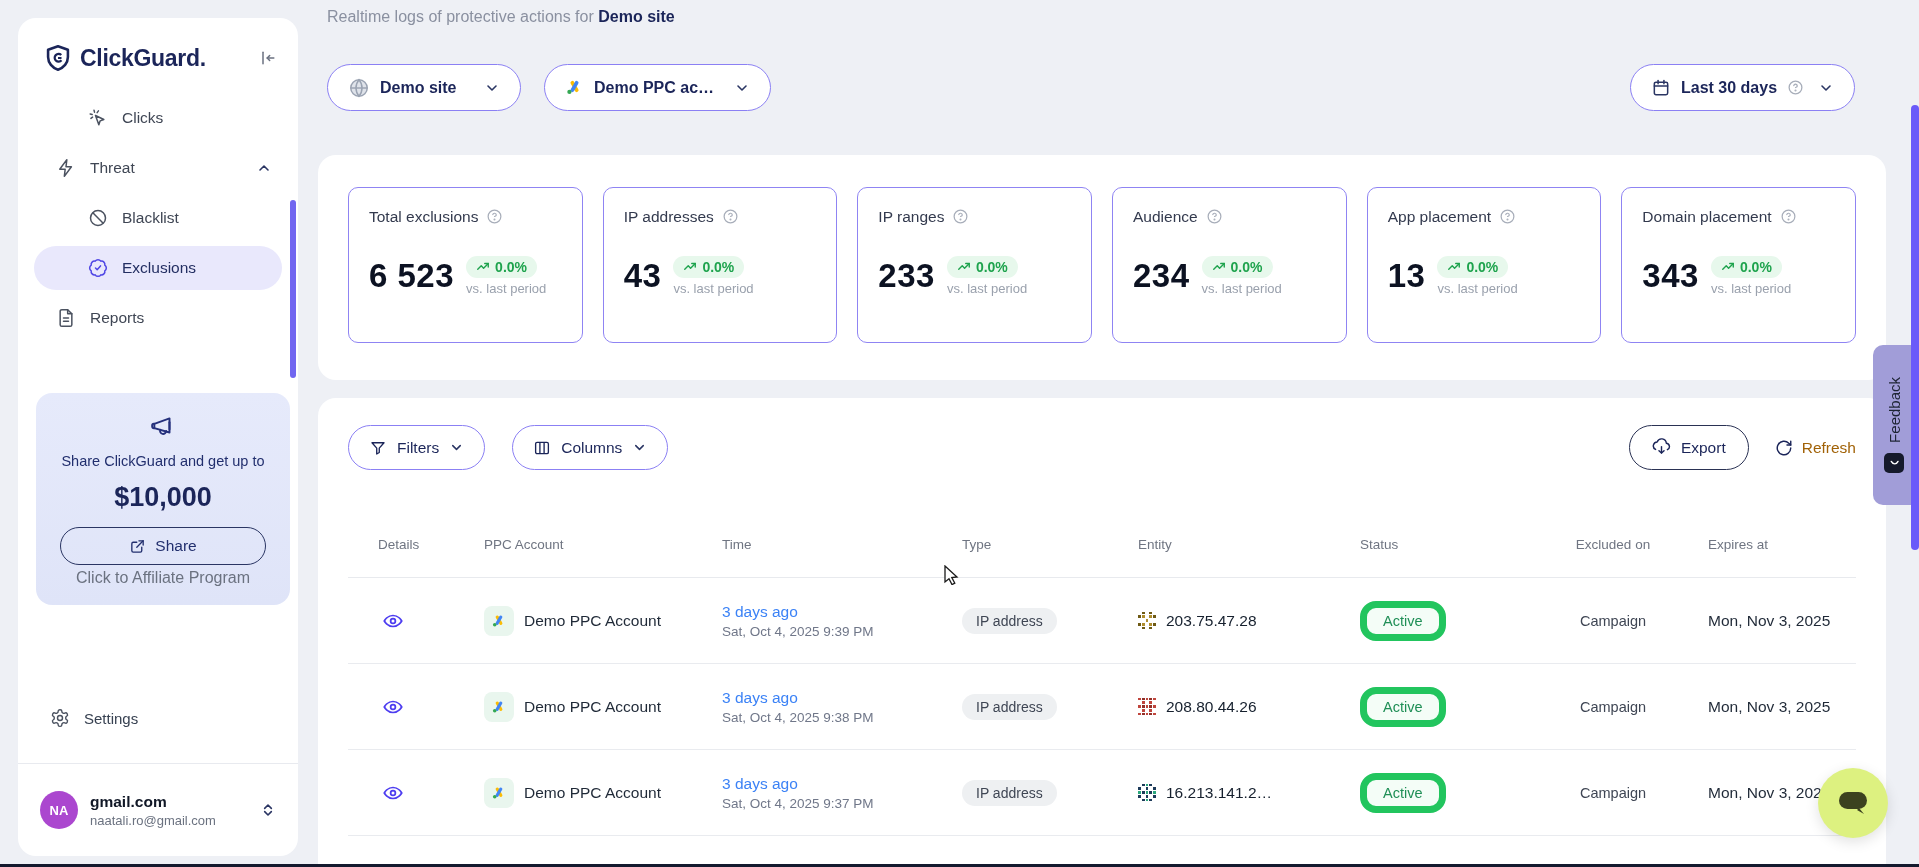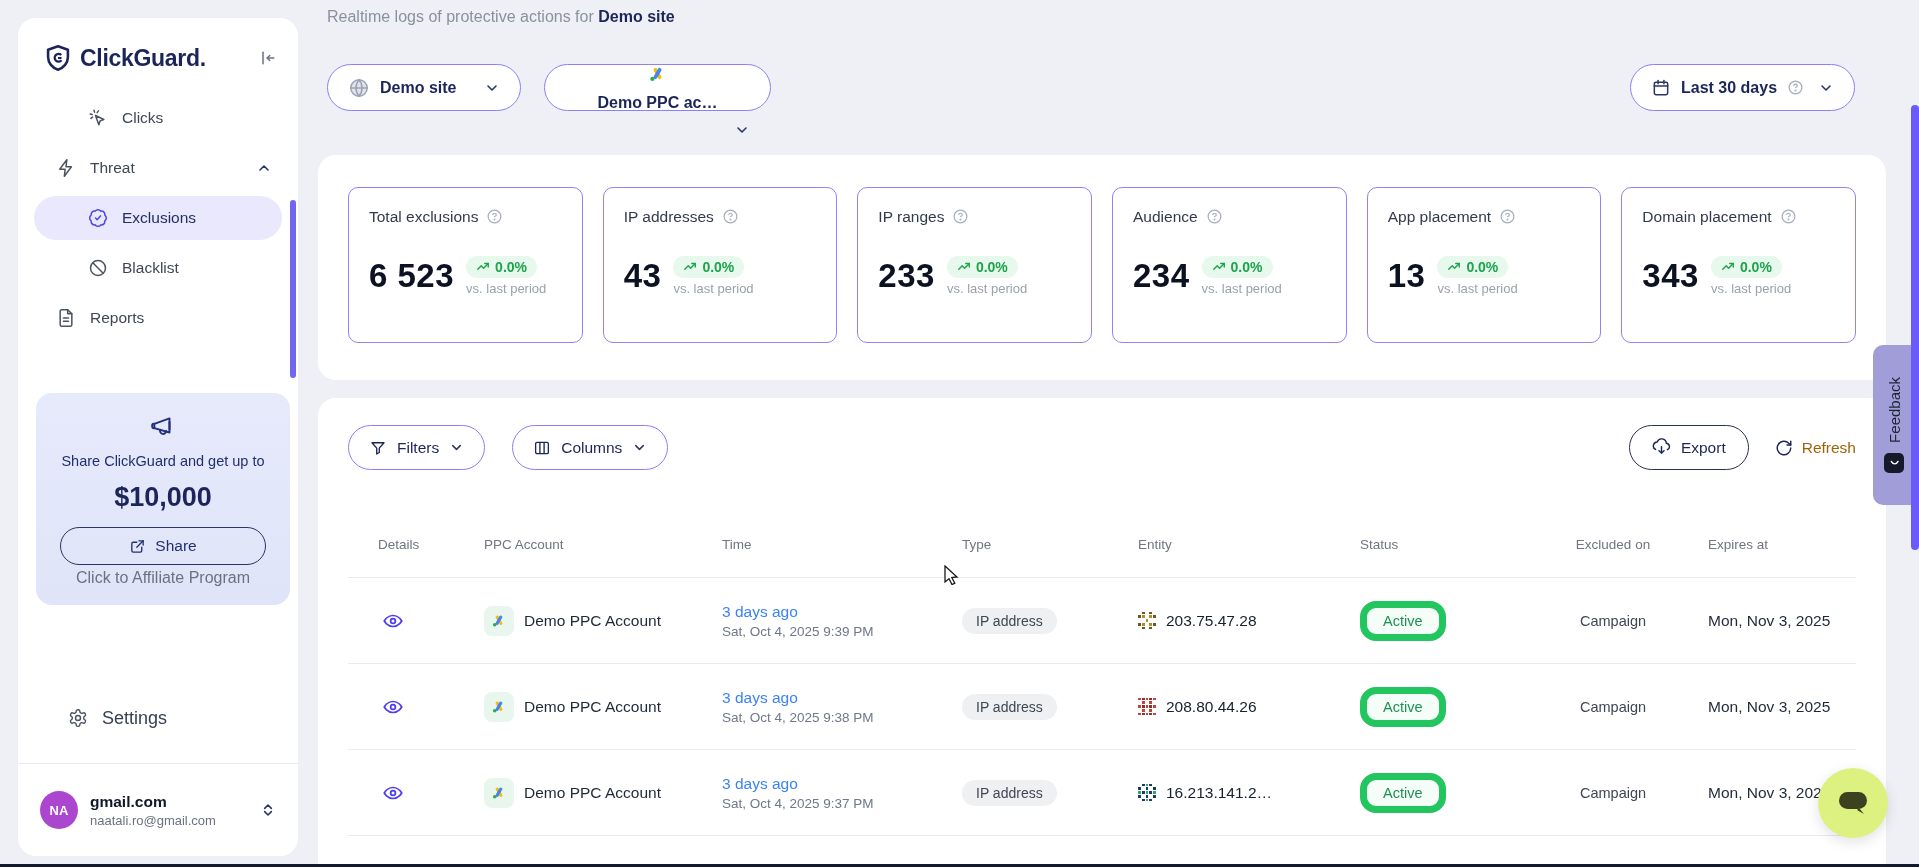--- a/index.html
+++ b/index.html
@@ -21,36 +21,36 @@
   .nav-item .chev { position:absolute; right:26px; color:#2a3563; }
   .nav-icon { color:#4b5260; }
   .nav-item.selected .nav-icon { color:#4f46e5; }
 
   .promo { position:absolute; left:18px; right:8px; top:375px; height:212px; background:linear-gradient(180deg,#e6eafb,#dfe4f8); border-radius:16px; text-align:center; padding:20px 16px; color:#222f6e; }
   .promo-line1 { font-size:14.5px; font-weight:500; line-height:1.45; margin-top:8px; }
   .promo-amount { font-size:27px; font-weight:700; color:#1b2559; margin-top:10px; }
   .share-btn { margin:14px auto 0; width:206px; height:38px; border:1.4px solid #2a3563; border-radius:20px; background:transparent; display:flex; align-items:center; justify-content:center; gap:9px; font-size:15.5px; color:#222f6e; font-weight:500; cursor:pointer; }
   .promo-caption { margin-top:4px; font-size:16px; color:#6b7280; }
 
-  .settings-row { position:absolute; left:0; top:678px; width:100%; display:flex; align-items:center; gap:14px; padding-left:50px; height:44px; font-size:18px; color:#374151; cursor:pointer; }
+  .settings-row { position:absolute; left:0; top:678px; width:100%; display:flex; align-items:center; gap:14px; padding-left:32px; height:44px; font-size:15px; color:#374151; cursor:pointer; }
   .user-section { position:absolute; left:0; bottom:0; width:100%; height:93px; border-top:1px solid #e8eaef; display:flex; align-items:center; padding:0 22px; gap:12px; }
   .avatar { width:38px; height:38px; border-radius:50%; background:#ab47cf; color:#fff; font-size:13px; font-weight:600; display:flex; align-items:center; justify-content:center; flex:0 0 auto; }
   .user-meta { flex:1; min-width:0; }
   .user-name { font-size:15.5px; font-weight:700; color:#111827; }
   .user-email { font-size:13px; color:#6b7280; margin-top:2px; }
   .user-chevrons { color:#2a3563; cursor:pointer; }
 
   .inner-scrollbar { position:absolute; left:290px; top:200px; width:6px; height:178px; border-radius:3px; background:#7166f0; cursor:grab; }
 
   
   .subtitle { position:absolute; left:327px; top:8px; font-size:16px; color:#8a90a0; }
   .subtitle b { color:#1b2559; font-weight:700; }
   .pill { display:inline-flex; align-items:center; gap:10px; height:47px; border:1px solid #8b80f4; border-radius:24px; background:#fff; padding:0 20px; font-size:16px; font-weight:600; color:#1b2559; cursor:pointer; }
   .site-pill { position:absolute; left:327px; top:64px; width:194px; }
-  .account-pill { position:absolute; left:544px; top:64px; width:227px;flex-direction:column; }
+  .account-pill { position:absolute; left:544px; top:64px; width:227px; }
   .date-pill { position:absolute; left:1630px; top:64px; width:225px; }
   .pill .chevron { margin-left:auto; color:#2a3563; }
   .help-circle { color:#a7adb9; }
 
   
   .stats-panel { position:absolute; left:318px; top:155px; width:1568px; height:225px; background:#fff; border-radius:18px; }
   .stats-row { display:flex; gap:20px; padding:32px 30px; }
   .stat-card { flex:1; height:156px; border:1px solid #8f84f3; border-radius:10px; padding:20px; }
   .stat-title { display:flex; align-items:flex-start; gap:8px; font-size:15.5px; color:#333a4e; white-space:nowrap; }
   .stat-valrow { display:flex; align-items:center; gap:12px; margin-top:30px; }
@@ -140,38 +140,38 @@
         </svg>
       </span>
       <span>Threat</span>
       <span class="chev">
         <svg width="16" height="16" viewBox="0 0 24 24" fill="none" stroke="currentColor" stroke-width="2.4" stroke-linecap="round" stroke-linejoin="round">
             <polyline points="6 15 12 9 18 15"></polyline>
           </svg>
       </span>
     </div>
 
+    <div class="nav-item child">
+      <span class="nav-icon">
+        <svg width="20" height="20" viewBox="0 0 24 24" fill="none" stroke="currentColor" stroke-width="1.8">
+          <circle cx="12" cy="12" r="9"></circle>
+            <path d="m5.8 5.8 12.4 12.4"></path>
+        </svg>
+      </span>
+      <span>Blacklist</span>
+    </div>
+
     <div class="nav-item selected">
       <span class="nav-icon">
         <svg width="20" height="20" viewBox="0 0 24 24" fill="none" stroke="currentColor" stroke-width="1.8" stroke-linecap="round" stroke-linejoin="round">
           <path d="M3.85 8.62a4 4 0 0 1 4.78-4.77 4 4 0 0 1 6.74 0 4 4 0 0 1 4.78 4.78 4 4 0 0 1 0 6.74 4 4 0 0 1-4.77 4.78 4 4 0 0 1-6.75 0 4 4 0 0 1-4.78-4.77 4 4 0 0 1 0-6.76z"></path>
           <path d="m9 12 2 2 4-4.5"></path>
         </svg>
       </span>
       <span>Exclusions</span>
-    </div>
-
-    <div class="nav-item child">
-      <span class="nav-icon">
-        <svg width="20" height="20" viewBox="0 0 24 24" fill="none" stroke="currentColor" stroke-width="1.8">
-          <circle cx="12" cy="12" r="9"></circle>
-            <path d="m5.8 5.8 12.4 12.4"></path>
-        </svg>
-      </span>
-      <span>Blacklist</span>
     </div>
 
     <div class="nav-item top">
       <span class="nav-icon">
         <svg width="20" height="20" viewBox="0 0 24 24" fill="none" stroke="currentColor" stroke-width="1.8" stroke-linecap="round" stroke-linejoin="round">
           <path d="M14 2H7a2 2 0 0 0-2 2v16a2 2 0 0 0 2 2h10a2 2 0 0 0 2-2V7z"></path>
             <path d="M14 2v5h5"></path>
             <line x1="9" y1="12" x2="15" y2="12"></line>
             <line x1="9" y1="16" x2="15" y2="16"></line>
         </svg>

